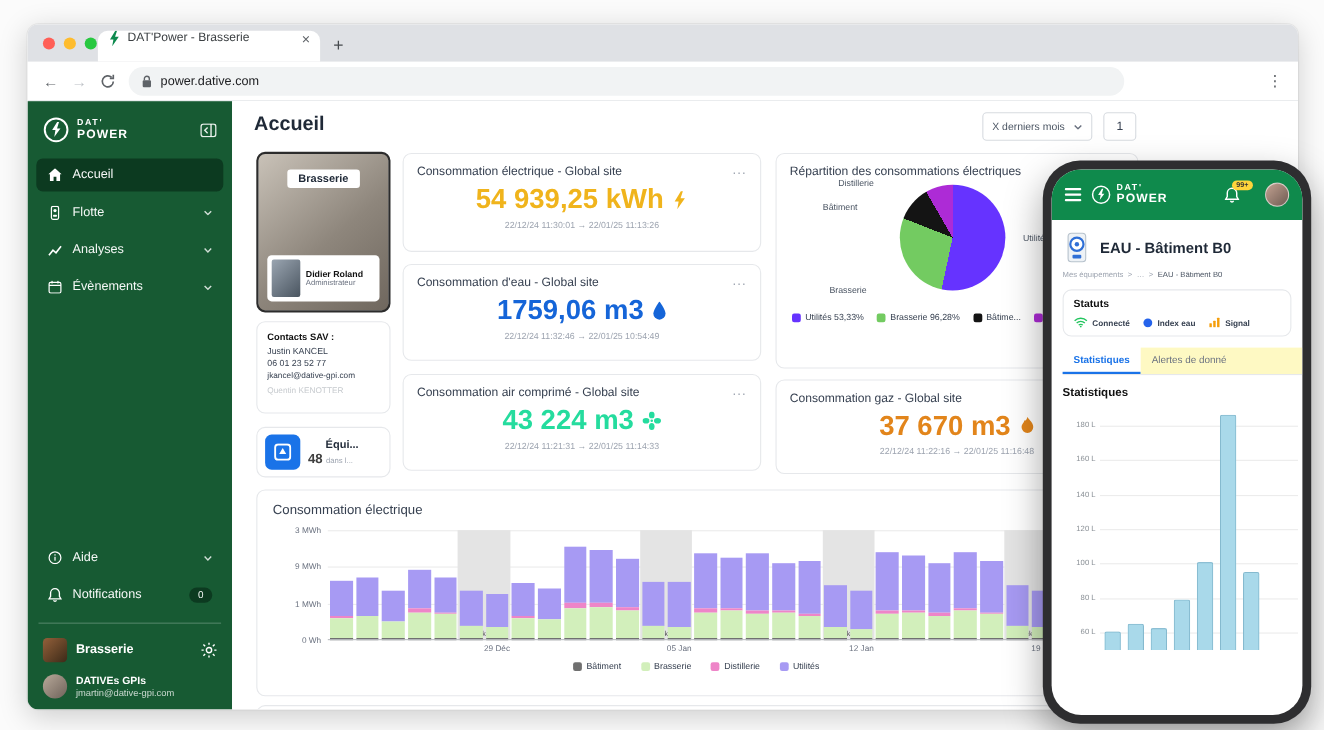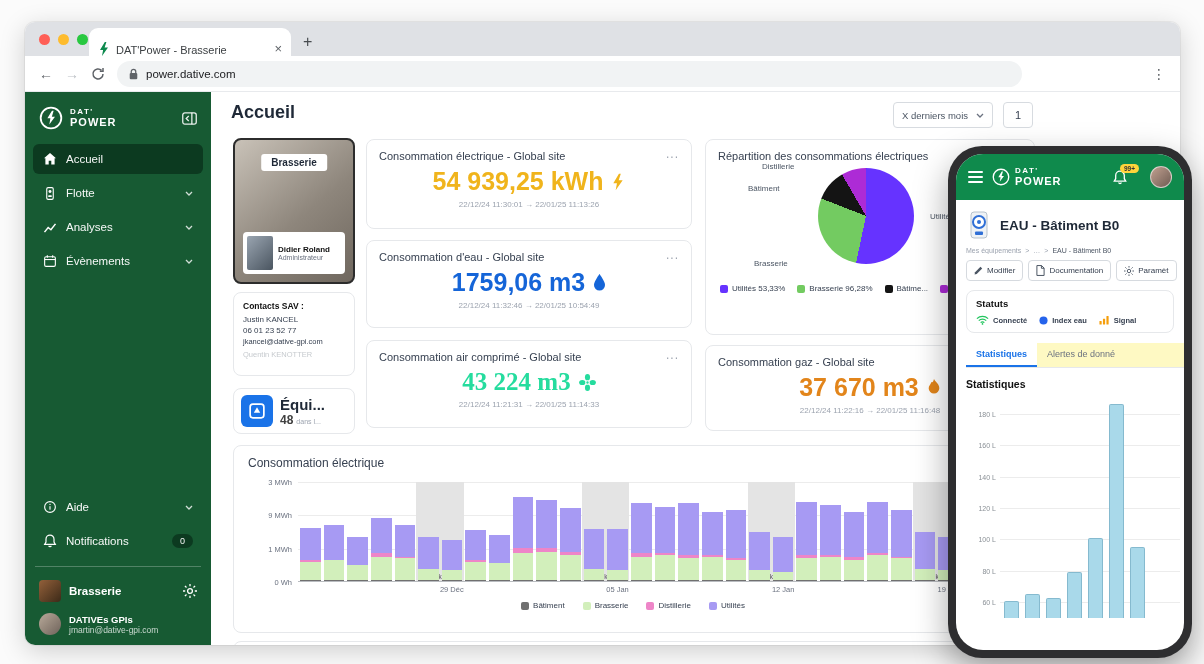--- a/index.html
+++ b/index.html
@@ -13,21 +13,21 @@
 
   
   .browser { position:absolute; left:25px; top:22px; width:1155px; height:623px;
     background:#fff; border-radius:10px; overflow:hidden; display:flex; flex-direction:column;
     box-shadow:0 6px 26px rgba(0,0,0,.18), 0 0 0 1px rgba(0,0,0,.05); }
   .tabbar { flex:0 0 34px; background:#dfe1e5; position:relative; display:flex; align-items:flex-end; padding:0 10px; }
   .lights { position:absolute; left:14px; top:12px; display:flex; gap:8px; }
   .light { width:11px; height:11px; border-radius:50%; }
   .light.red{background:#ff5f57;} .light.yellow{background:#febc2e;} .light.green{background:#28c840;}
   .tab { margin-left:54px; width:202px; height:28px; background:#fff; border-radius:9px 9px 0 0;
-    display:flex; align-items:flex-end; gap:6px; padding:0 9px; }
+    display:flex; align-items:flex-start; gap:6px; padding:0 9px; }
   .tab-title { font-size:11px; color:#3c4043; flex:1; white-space:nowrap; overflow:hidden; }
   .tab-close { font-size:13px; color:#5f6368; cursor:default; }
   .newtab { margin-left:12px; font-size:16px; color:#474b4f; padding-bottom:5px; }
   .toolbar { flex:0 0 36px; background:#fff; border-bottom:1px solid #e8eaed;
     display:flex; align-items:center; gap:12px; padding:0 14px; }
   .navbtn { font-size:14px; color:#5f6368; }
   .navbtn.disabled { color:#bdc1c6; }
   .urlpill { flex:1; max-width:905px; height:26px; background:#f1f3f4; border-radius:13px;
     display:flex; align-items:center; gap:8px; padding:0 12px; color:#5f6368; }
   .url { font-size:11.5px; color:#202124; }
@@ -81,21 +81,21 @@
   .person-role { font-size:7px; color:#6b7280; }
 
   .contacts-card { left:22px; top:200px; width:122px; height:84px; padding:8px 9px; }
   .cc-title { font-size:8.5px; font-weight:700; color:#111; margin-bottom:4px; }
   .cc-line { font-size:8px; color:#374151; margin-bottom:2px; }
   .cc-email { font-size:7.5px; color:#374151; }
   .cc-muted { font-size:7.5px; color:#c6cace; margin-top:4px; }
 
   .equipment-card { left:22px; top:296px; width:122px; height:46px; padding:6px 7px; display:flex; gap:7px; align-items:center; }
   .eq-icon { width:32px; height:32px; border-radius:6px; background:#1a73e8; display:flex; align-items:center; justify-content:center; flex:0 0 32px; }
-  .eq-label { font-size:15px; font-weight:700; color:#1f2937; }
+  .eq-label { font-size:10px; font-weight:700; color:#1f2937;margin-left:16px; }
   .eq-countrow { display:flex; align-items:baseline; }
   .eq-count { font-size:12px; font-weight:700; color:#404040; }
   .eq-suffix { font-size:7px; color:#9ca3af; margin-left:3px; }
 
   .kpi { width:326px; left:155px; padding:10px 12px; }
   .kpi-1{top:47px;height:90px;} .kpi-2{top:148px;height:88px;} .kpi-3{top:248px;height:88px;}
   .kpi-gaz{left:494px; top:253px; width:330px; height:86px; padding:10px 12px;}
   .kpi-head { display:flex; align-items:flex-start; }
   .kpi-title { font-size:11px; color:#374151; }
   .more-btn { margin-left:auto; color:#9ca3af; font-size:12px; letter-spacing:1px; line-height:8px; }
@@ -378,21 +378,21 @@
             </svg>
         </div>
         <div class="kpi-period">22/12/24 11:32:46 → 22/01/25 10:54:49</div>
       </div>
 
       <div class="card kpi kpi-3">
         <div class="kpi-head">
           <span class="kpi-title">Consommation air comprimé - Global site</span>
           <span class="more-btn">...</span>
         </div>
-        <div class="kpi-value" style="color: rgb(37, 220, 158); font-family: Liberation Serif, serif;">
+        <div class="kpi-value" style="color: rgb(37, 220, 158);">
           <span>43 224 m3</span>
           <svg width="17" height="17" viewBox="0 0 16 16">
               <g fill="currentColor">
                 <ellipse cx="8" cy="3.1" rx="2.4" ry="3"></ellipse>
                 <ellipse cx="8" cy="12.9" rx="2.4" ry="3"></ellipse>
                 <ellipse cx="3.1" cy="8" rx="3" ry="2.4"></ellipse>
                 <ellipse cx="12.9" cy="8" rx="3" ry="2.4"></ellipse>
               </g>
               <circle cx="8" cy="8" r="1.9" fill="#fff"></circle>
               <circle cx="8" cy="8" r="1.1" fill="currentColor"></circle>
@@ -726,42 +726,20 @@
       </div>
 
       <div class="p-breadcrumb">
         <span>Mes équipements</span>
         <span>&gt;</span>
         <span>…</span>
         <span>&gt;</span>
         <span class="cur">EAU - Bâtiment B0</span>
       </div>
 
-      <div class="p-buttons">
-        <span class="chip">
-          <svg class="cicon" width="9" height="9" viewBox="0 0 12 12">
-              <path d="M.8 11.2l.6-2.8 7.3-7.3 2.2 2.2-7.3 7.3z" fill="currentColor"></path>
-            </svg>
-          <span>Modifier</span>
-        </span>
-        <span class="chip">
-          <svg class="cicon" width="9" height="11" viewBox="0 0 10 12">
-              <path d="M1 .5h5.2L9 3.3v8.2H1z" fill="none" stroke="currentColor" stroke-width="1.1"></path>
-              <path d="M6 .5v3h3" fill="none" stroke="currentColor" stroke-width="1.1"></path>
-            </svg>
-          <span>Documentation</span>
-        </span>
-        <span class="chip">
-          <svg class="cicon" width="10" height="10" viewBox="0 0 14 14">
-              <circle cx="7" cy="7" r="2.4" fill="none" stroke="currentColor" stroke-width="1.3"></circle>
-              <path d="M7 0v2.2M7 11.8V14M0 7h2.2M11.8 7H14M1.9 1.9l1.6 1.6M10.5 10.5l1.6 1.6M12.1 1.9l-1.6 1.6M3.5 10.5l-1.6 1.6" stroke="currentColor" stroke-width="1.3"></path>
-            </svg>
-          <span>Paramèt</span>
-        </span>
-      </div>
 
       <div class="statuts-card">
         <div class="statuts-title">Statuts</div>
         <div class="statuts-items">
           <span class="st-item">
             <svg width="13" height="10" viewBox="0 0 14 10" style="color:#22c55e;">
                 <path d="M1 3.5a8.5 8.5 0 0 1 12 0M3 5.7a5.6 5.6 0 0 1 8 0M5 7.8a2.8 2.8 0 0 1 4 0" fill="none" stroke="currentColor" stroke-width="1.3"></path>
                 <circle cx="7" cy="9.2" r="0.9" fill="currentColor"></circle>
               </svg>
             <span>Connecté</span>

